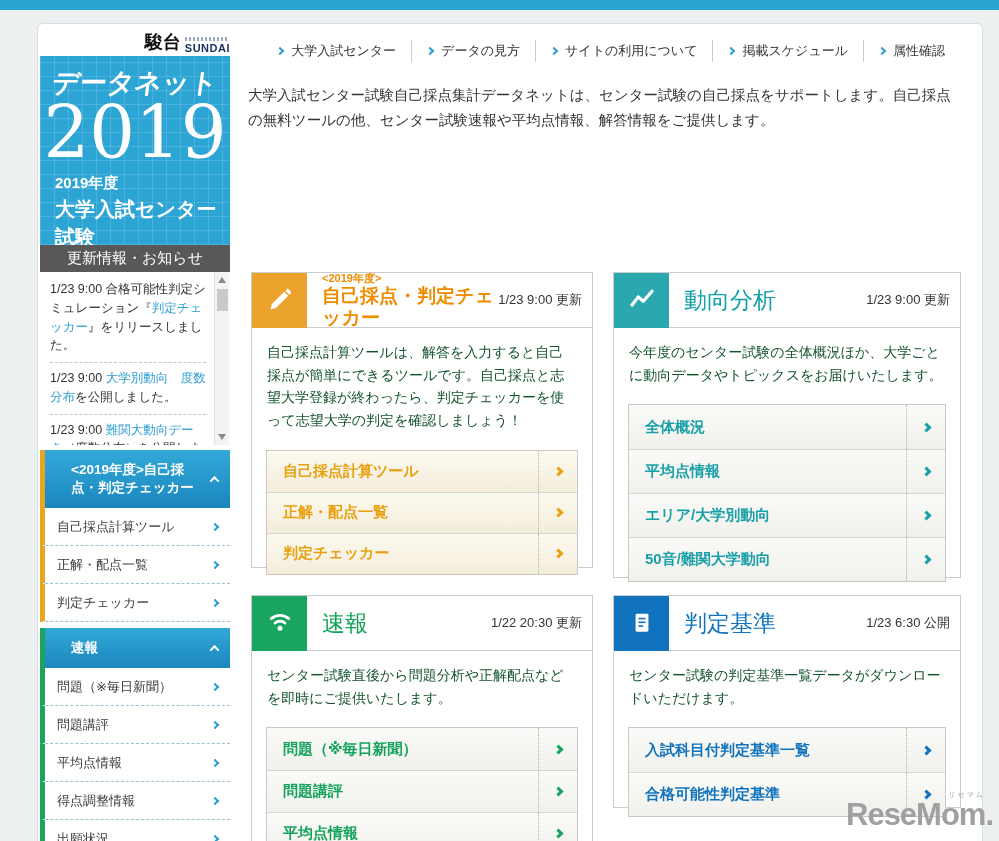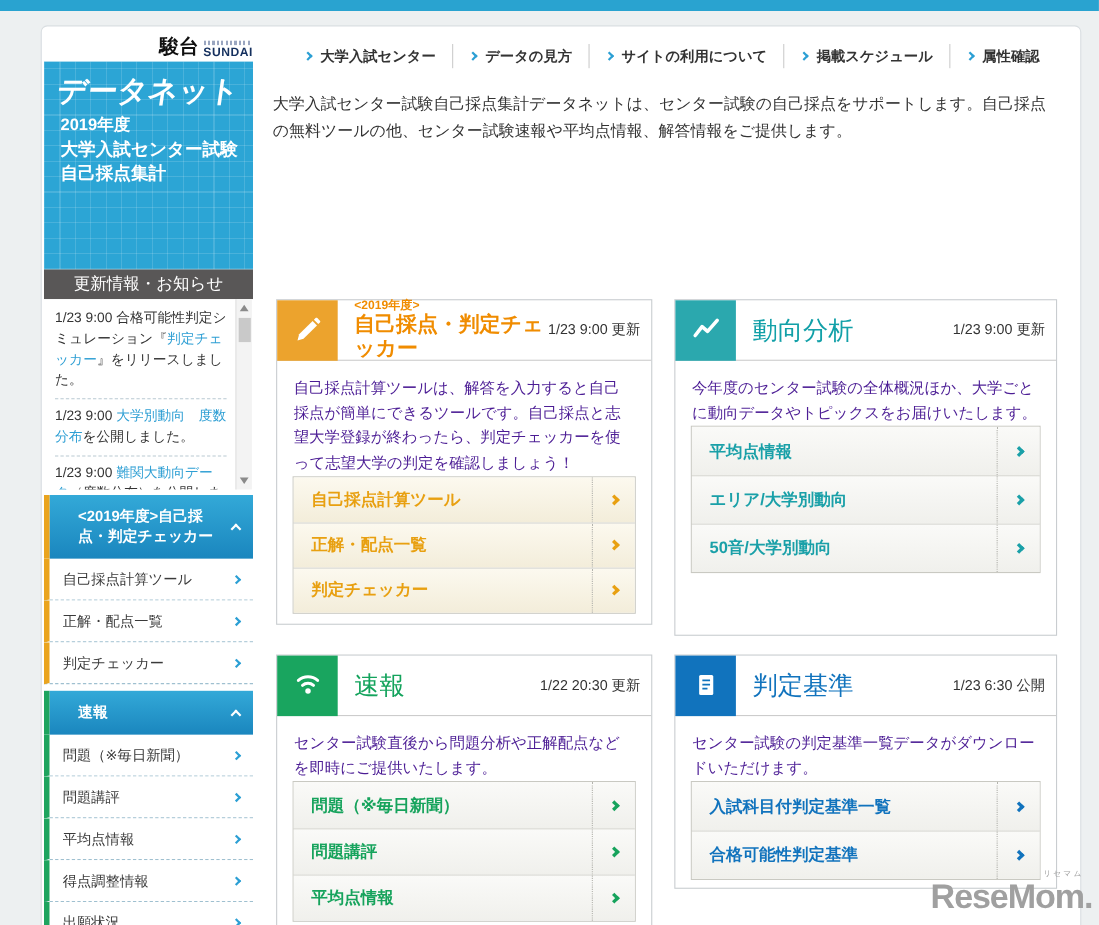--- a/index.html
+++ b/index.html
@@ -14,21 +14,21 @@
   .panel {
     position:absolute; left:37px; top:23px; width:946px; height:900px;
     background:#fff; border:1px solid #d9dee1; border-radius:6px;
   }
 
   
   .topnav {
     position:absolute; left:248px; top:39px; width:712px; height:23px;
     display:flex; justify-content:flex-end; align-items:center; font-size:13px; color:#333;
   }
-  .nav-item { display:flex; align-items:center; gap:8px; padding:2px 15px; cursor:pointer;font-weight:bold; }
+  .nav-item { display:flex; align-items:center; gap:8px; padding:2px 15px; cursor:pointer; }
   .nav-item + .nav-item { border-left:1px solid #ccc; }
   .chev {
     display:inline-block; width:6px; height:6px;
     border-top:2px solid #2b9fd4; border-right:2px solid #2b9fd4;
     transform:rotate(45deg); flex:0 0 auto;
   }
   .chev-up {
     display:inline-block; width:7px; height:7px;
     border-top:2px solid #fff; border-right:2px solid #fff;
     transform:rotate(-45deg) translate(-1px,1px);
@@ -62,21 +62,21 @@
   .banner-title {
     margin-top:9px; text-align:center; font-size:27px; font-weight:bold;
     transform:skewX(-8deg); letter-spacing:0px; white-space:nowrap;
   }
   .banner-year {
     text-align:center; font-family:"DejaVu Serif","Liberation Serif",serif;
     font-size:72px; line-height:1.02; margin-top:-4px;
   }
   .banner-sub { padding:2px 0 0 15px; font-weight:bold; }
   .banner-sub div:nth-child(1){ font-size:15px; line-height:1.5; }
-  .banner-sub div:nth-child(2), .banner-sub div:nth-child(3){ font-size:16px; line-height:1.4; }
+  .banner-sub div:nth-child(2), .banner-sub div:nth-child(3){ font-size:20px; line-height:1.4; }
 
   .news-head {
     position:absolute; left:40px; top:245px; width:190px; height:27px;
     background:#595757; color:#fff; font-size:15px;
     display:flex; align-items:center; justify-content:center;
   }
   .news-box {
     position:absolute; left:40px; top:272px; width:190px; height:173px;
     background:#fff; padding:2px 24px 0 10px; overflow:hidden; font-size:12.5px; line-height:1.5;
   }
@@ -117,21 +117,21 @@
   .card-icon { width:55px; height:55px; flex:0 0 55px; display:flex; align-items:center; justify-content:center; }
   .ic-orange { background:#eca32d; } .ic-teal { background:#2ba8ae; }
   .ic-green  { background:#19a55f; } .ic-blue { background:#1173bd; }
   .card-ttl { flex:1; padding-left:15px; }
   .card-ttl .tag { font-size:11px; font-weight:bold; line-height:1.2; }
   .card-ttl .t1 { font-size:19px; font-weight:bold; line-height:1.15; }
   .card-ttl .t2 { font-size:23px; font-weight:normal; }
   .tx-orange { color:#f08c00; } .tx-teal { color:#12a0a8; }
   .tx-green { color:#13a35c; } .tx-blue { color:#1173bd; }
   .card-time { font-size:13px; color:#333; padding-right:10px; white-space:nowrap; }
-  .card-body { padding:13px 15px 0; font-size:14px; line-height:1.62; color:#4c1d95; }
+  .card-body { padding:13px 15px 17px; font-size:14px; line-height:1.62; color:#14532d; }
   .btns { margin:1px 14px 14px; border:1px solid #c9c9c2; }
   .btn {
     position:relative; display:flex; align-items:center; height:41px;
     padding:0 52px 0 16px; font-size:15px; font-weight:bold; cursor:pointer;
   }
   .btn + .btn { border-top:1px solid #d6d6d0; }
   .btn::before { content:""; position:absolute; right:38px; top:0; bottom:0; border-left:1px dotted #b3b3ad; }
   .btn .chev { position:absolute; right:15px; width:7px; height:7px; border-width:3px; }
   .bg-cream .btn { background:linear-gradient(#fcf9ef,#f3edda); color:#e8a011; }
   .bg-cream .btn .chev { border-color:#e8a011; }
@@ -168,20 +168,21 @@
     <span class="kanji">駿台</span>
     <span class="stack">
       <span class="tagbar"></span>
       <span class="en">SUNDAI</span>
     </span>
   </span>
 </div>
 
 <div class="banner">
   <div class="banner-title">データネット</div>
+  <div class="banner-year">2019</div>
   <div class="banner-sub">
     <div>2019年度</div>
     <div>大学入試センター試験</div>
     <div>自己採点集計</div>
   </div>
 </div>
 
 <div class="news-head">更新情報・お知らせ</div>
 <div class="news-box">
   <div class="news-item"><span>1/23 9:00</span><span> 合格可能性判定シミュレーション『</span><span class="news-link">判定チェッカー</span><span>』をリリースしました。</span></div>
@@ -300,29 +301,33 @@
       </svg>
     </div>
     <div class="card-ttl">
         <div class="t2 tx-teal">動向分析</div>
       </div>
     <div class="card-time">1/23 9:00 更新</div>
   </div>
   <p class="card-body">今年度のセンター試験の全体概況ほか、大学ごとに動向データやトピックスをお届けいたします。</p>
   <div class="btns">
     <div class="btn">
+        <span>全体概況</span>
+        <span class="chev"></span>
+      </div>
+    <div class="btn">
         <span>平均点情報</span>
         <span class="chev"></span>
       </div>
     <div class="btn">
         <span>エリア/大学別動向</span>
         <span class="chev"></span>
       </div>
     <div class="btn">
-        <span>50音/大学別動向</span>
+        <span>50音/難関大学動向</span>
         <span class="chev"></span>
       </div>
   </div>
 </div>
 
 <div class="card bg-gray c-green" id="card3" style="left:251px; top:595px; width:342px; height:310px;">
   <div class="card-head">
     <div class="card-icon ic-green">
       <svg width="30" height="30" viewBox="0 0 24 24">
         <g fill="none" stroke="#fff" stroke-width="2.2" stroke-linecap="round">

